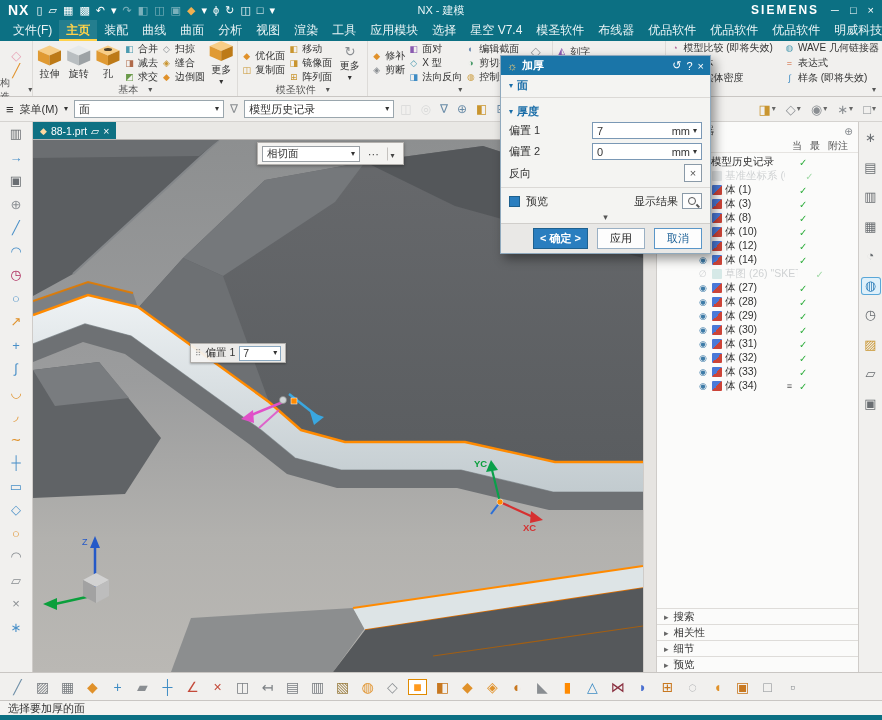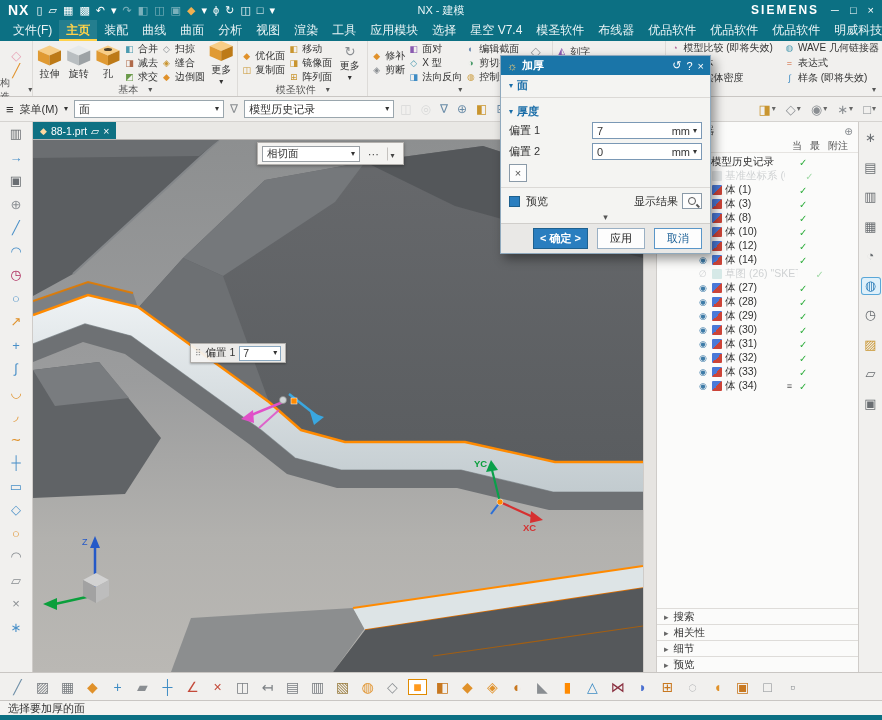--- a/index.html
+++ b/index.html
@@ -874,20 +874,21 @@
     </div>
     <div class="fld">
       <span class="fl">偏置 2</span>
       <div class="numbox">
         <span class="v">0</span>
         <span class="u">mm</span>
         <span class="caret">▾</span>
       </div>
     </div>
     <div class="fld">
+      <span class="fl">反向</span>
       <span class="sqbtn">×</span>
     </div>
     <div class="dlg-div"></div>
     <div class="fld">
       <span class="chk"></span>
       <span class="fl" style="margin-left:2px">预览</span>
       <span>显示结果</span>
       <span class="magbtn">
           <span class="mag"></span>
         </span>

